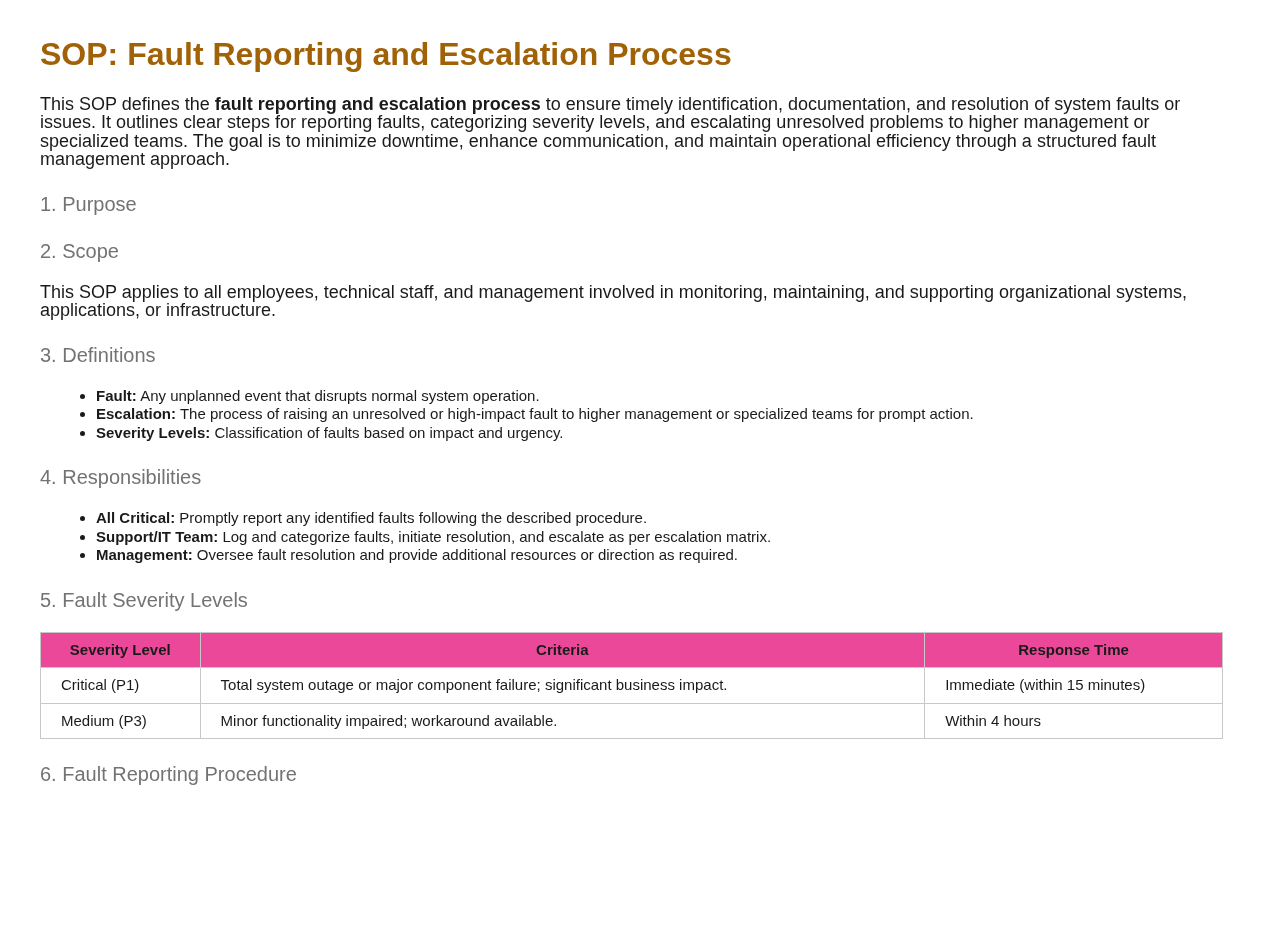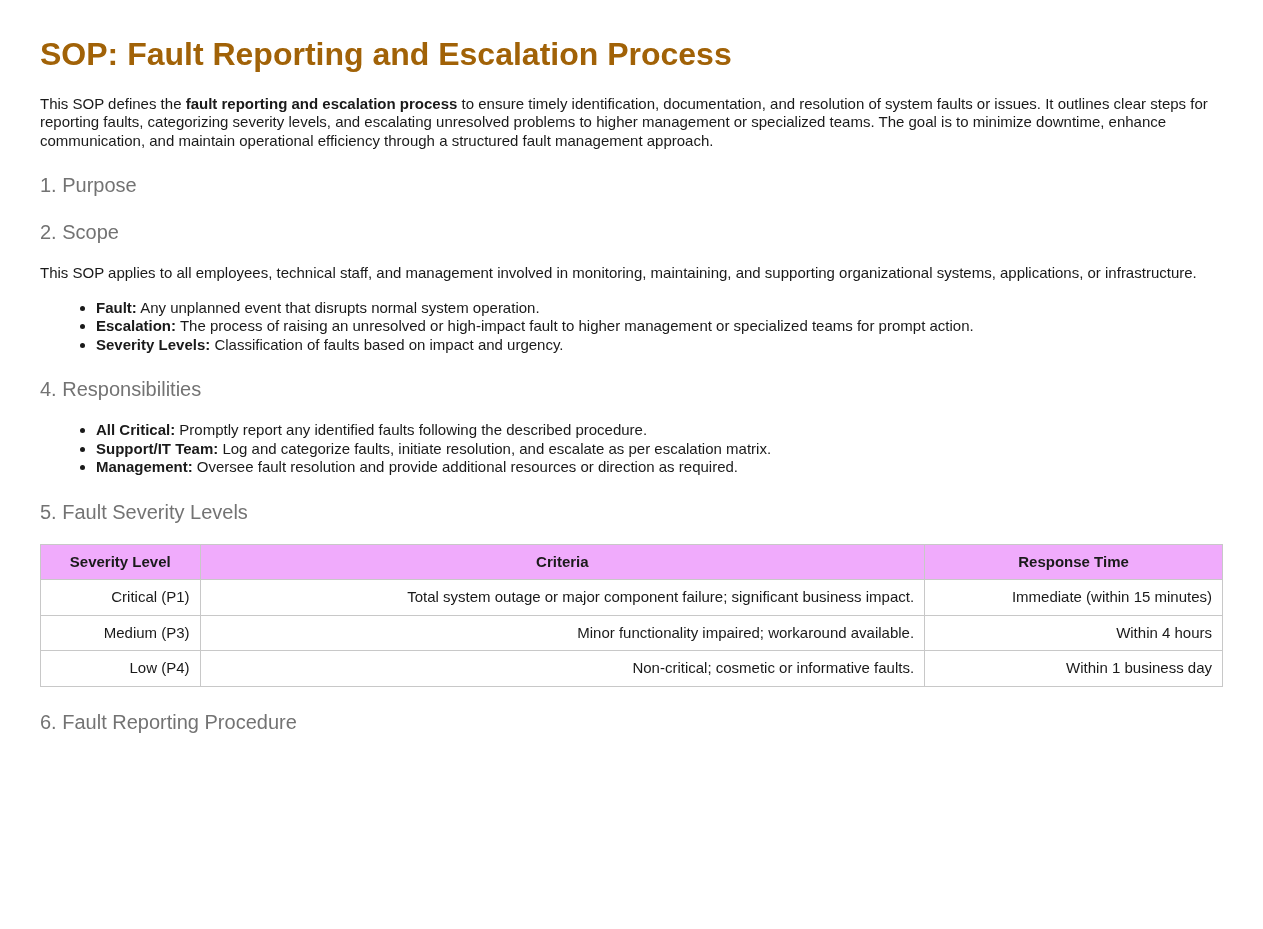--- a/index.html
+++ b/index.html
@@ -25,21 +25,21 @@
   }
   h2 {
     font-size: 20px;
     line-height: 1.15;
     font-weight: normal;
     color: #737373;
     margin: 24px 0 20px 0;
   }
   h2.cutoff { margin-top: 24px; }
   p {
-    font-size: 15px;
+    font-size: 18px;
     line-height: 18.5px;
     margin: 0 0 16px 0;
   }
   ul {
     margin: 6px 0 16px 0;
     padding-left: 56px;
     font-size: 15px;
     line-height: 18.5px;
   }
   li { margin: 0; }
@@ -49,43 +49,44 @@
     border-collapse: collapse;
     font-size: 15px;
     line-height: 18.5px;
     margin: 0;
   }
   th, td {
     border: 1px solid #c8c8c8;
     padding: 8px 10px;
   }
   th {
-    background: #f0abfc;
+    background: #ec4899;
     font-weight: bold;
     text-align: center;
   }
-  td { text-align: right; background: #ffffff; padding-left: 20px; }
+  td { text-align: left; background: #ffffff; padding-left: 20px; }
   col.c-severity { width: 13.5%; }
   col.c-criteria { width: 61.3%; }
   col.c-response { width: 25.2%; }
 </style>
 </head>
 <body>
 
 <div class="page">
 
   <h1>SOP: Fault Reporting and Escalation Process</h1>
 
   <p><span>This SOP defines the </span><b>fault reporting and escalation process</b><span> to ensure timely identification, documentation, and resolution of system faults or issues. It outlines clear steps for reporting faults, categorizing severity levels, and escalating unresolved problems to higher management or specialized teams. The goal is to minimize downtime, enhance communication, and maintain operational efficiency through a structured fault management approach.</span></p>
 
   <h2>1. Purpose</h2>
 
   <h2>2. Scope</h2>
   <p>This SOP applies to all employees, technical staff, and management involved in monitoring, maintaining, and supporting organizational systems, applications, or infrastructure.</p>
 
+  <h2>3. Definitions</h2>
   <ul>
       <li><b>Fault:</b> Any unplanned event that disrupts normal system operation.</li>
       <li><b>Escalation:</b> The process of raising an unresolved or high-impact fault to higher management or specialized teams for prompt action.</li>
       <li><b>Severity Levels:</b> Classification of faults based on impact and urgency.</li>
     </ul>
 
   <h2>4. Responsibilities</h2>
   <ul>
       <li><b>All Critical:</b> Promptly report any identified faults following the described procedure.</li>
       <li><b>Support/IT Team:</b> Log and categorize faults, initiate resolution, and escalate as per escalation matrix.</li>
@@ -110,23 +111,18 @@
         <tr>
           <td>Critical (P1)</td>
           <td>Total system outage or major component failure; significant business impact.</td>
           <td>Immediate (within 15 minutes)</td>
         </tr>
         <tr>
           <td>Medium (P3)</td>
           <td>Minor functionality impaired; workaround available.</td>
           <td>Within 4 hours</td>
         </tr>
-        <tr>
-          <td>Low (P4)</td>
-          <td>Non-critical; cosmetic or informative faults.</td>
-          <td>Within 1 business day</td>
-        </tr>
       </tbody>
   </table>
 
   <h2 class="cutoff">6. Fault Reporting Procedure</h2>
 
 </div>
 
 </body></html>

